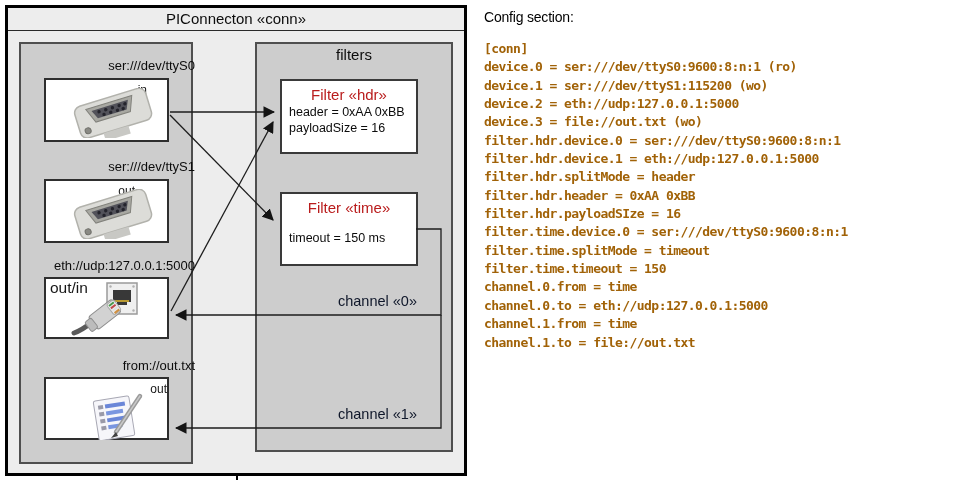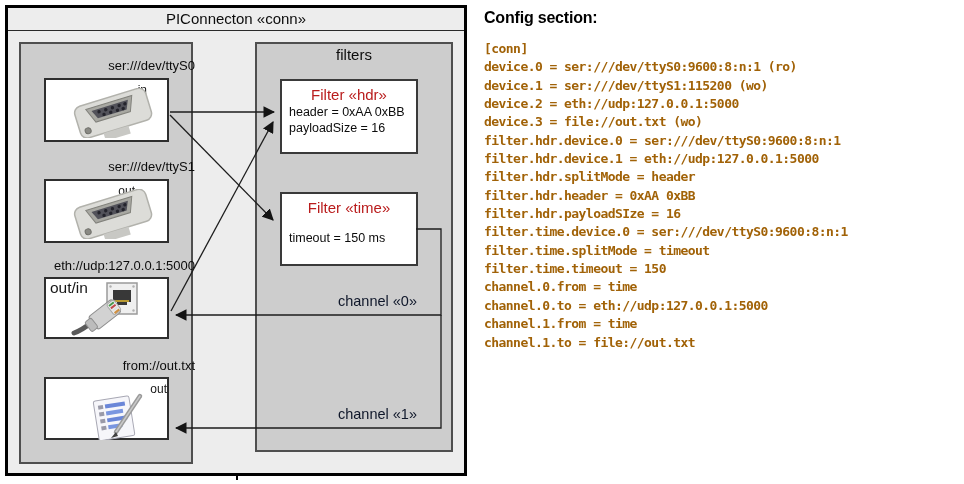--- a/index.html
+++ b/index.html
@@ -32,21 +32,21 @@
   .fb-hdr .filter-line:first-of-type{margin-top:11px;}
   .fb-time{top:192px;height:70px;}
   .fb-time .filter-line{margin-top:15px;}
   .chan-label{position:absolute;left:300px;width:117px;text-align:right;font-size:14.5px;color:#0f172a;}
   .ch0{top:293px;}
   .ch1{top:406px;}
   .arrows{position:absolute;left:0;top:0;width:476px;height:484px;pointer-events:none;}
   .bottom-tick{position:absolute;left:236px;top:474px;width:2px;height:6px;background:#000;}
   
   .config{position:absolute;left:484px;top:0;width:478px;}
-  .config-heading{position:absolute;left:0;top:9px;font-size:16px;font-weight:bold;
+  .config-heading{position:absolute;left:0;top:9px;font-size:14px;font-weight:normal;
     color:#000;letter-spacing:-0.2px;}
   .config-text{position:absolute;left:0;top:40px;margin:0;white-space:pre;
     font-family:"DejaVu Sans Mono",monospace;font-size:13px;font-weight:bold;
     line-height:18.35px;letter-spacing:-0.55px;color:#a16207;}
 </style>
 </head>
 <body>
 
 <div class="stage">
 

